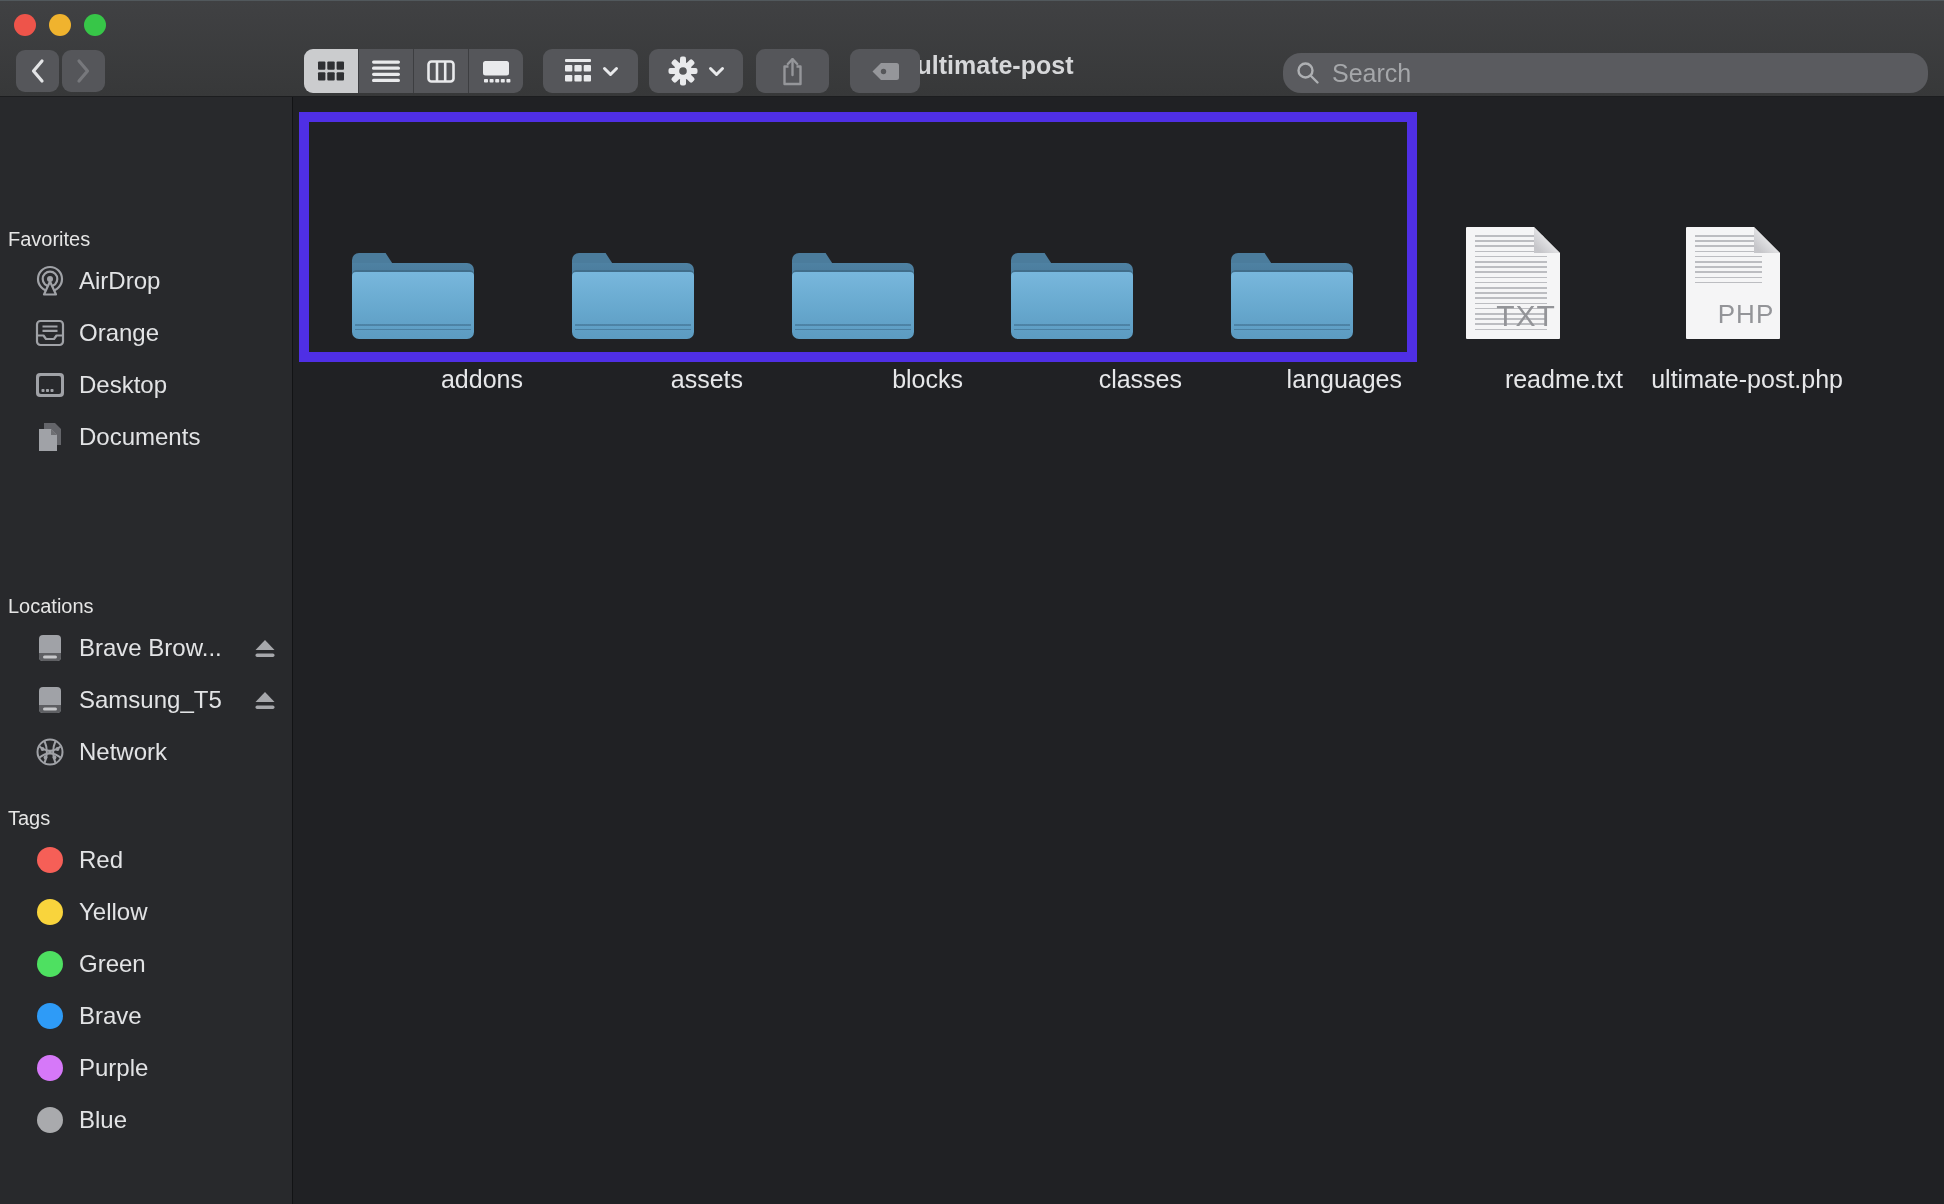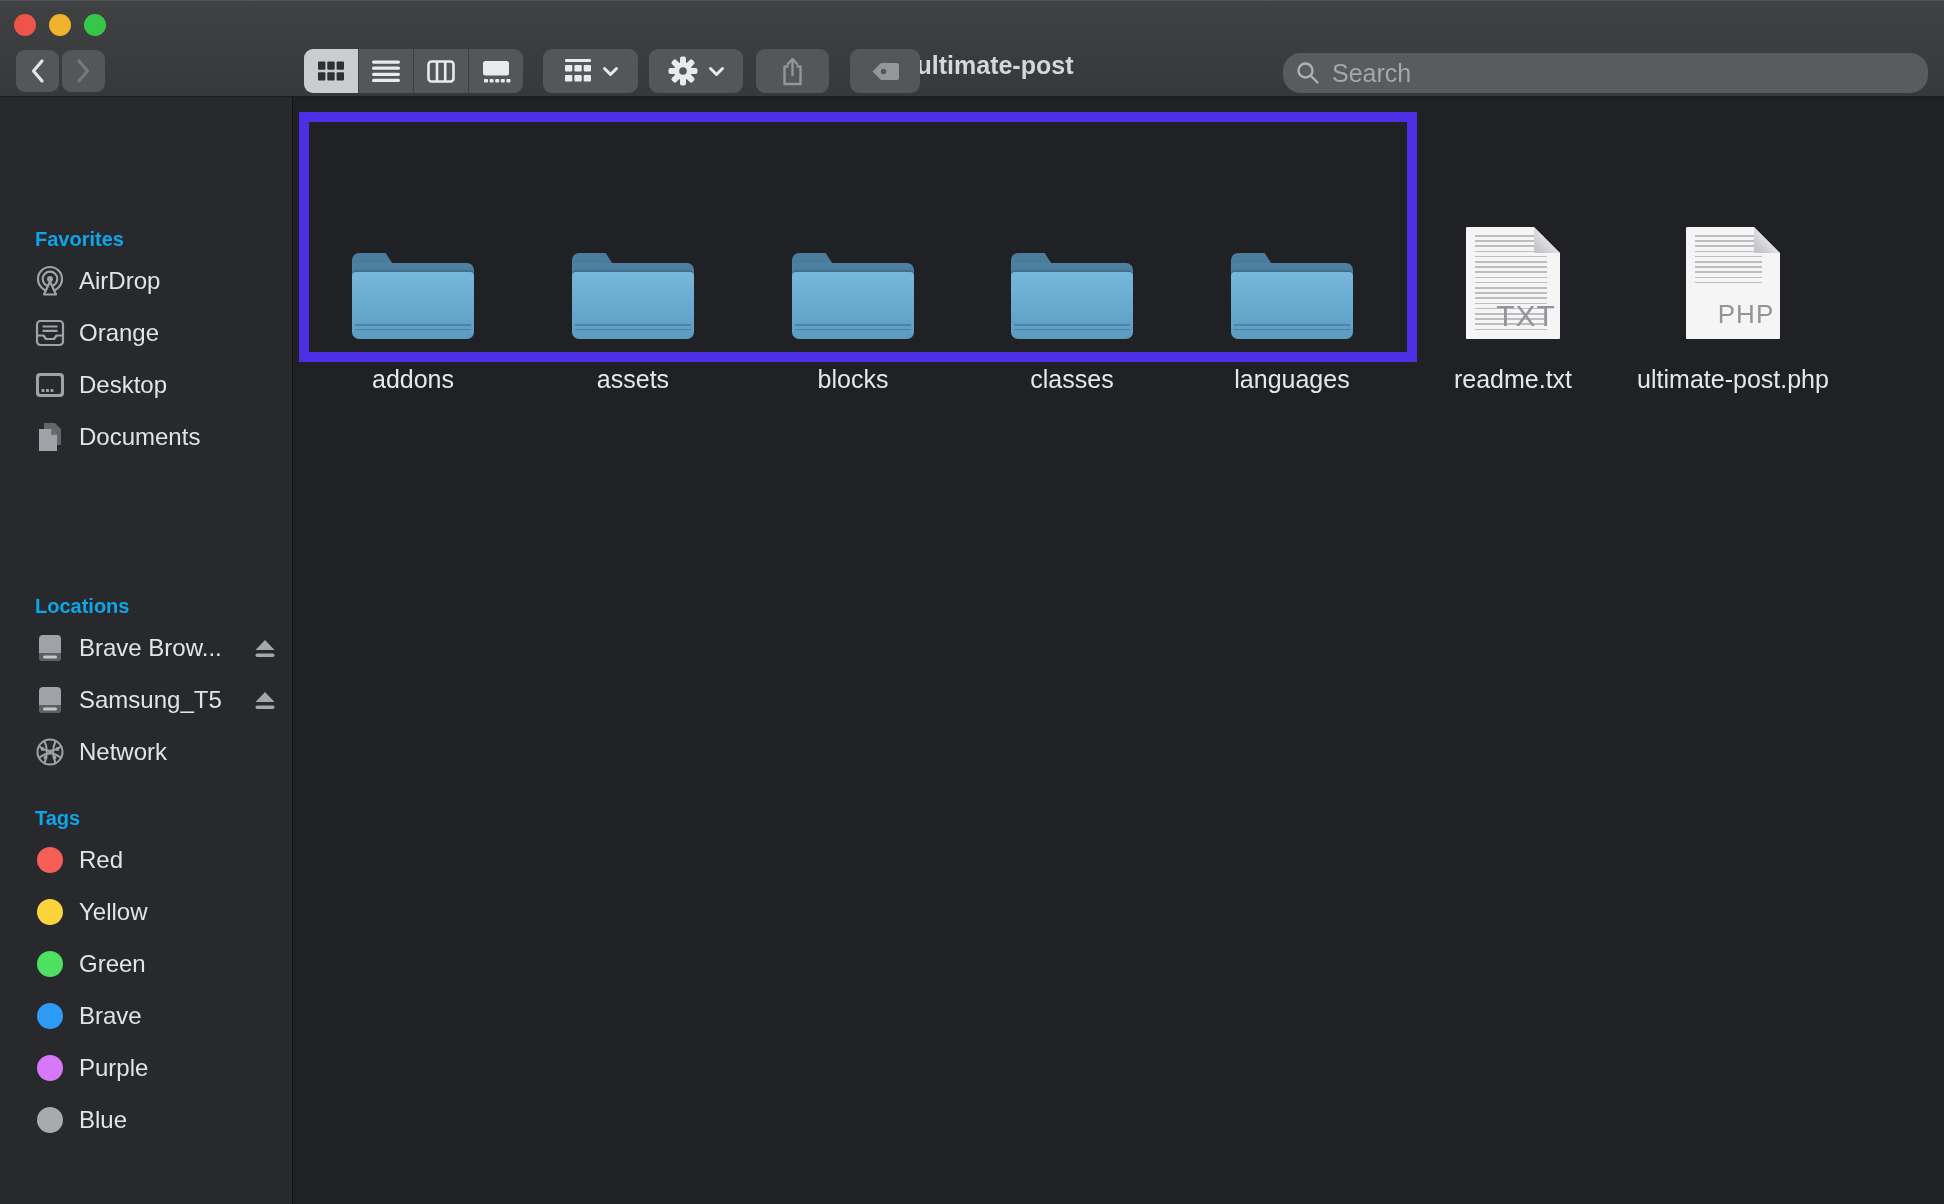--- a/index.html
+++ b/index.html
@@ -37,37 +37,37 @@
           padding:0 12px;box-sizing:border-box;gap:9px;color:#aeb0b3;}
   .search-field input{flex:1;background:transparent;border:none;outline:none;
           font-size:25px;color:#e8e9eb;font-family:inherit;}
   .search-field input::placeholder{color:#a5a7aa;}
 
   
   .sidebar{position:absolute;top:97px;left:0;bottom:0;width:293px;background:#28292c;
           border-right:1px solid #121315;box-sizing:border-box;}
   .side-section{position:absolute;left:0;right:0;}
   .sec-favorites{top:126px;} .sec-locations{top:493px;} .sec-tags{top:705px;}
-  .side-header{height:32px;line-height:32px;padding-left:35px;
-          font-size:20px;font-weight:700;color:#0ea5e9;}
+  .side-header{height:32px;line-height:32px;padding-left:8px;
+          font-size:20px;font-weight:400;color:#e5e5e5;}
   .side-row{height:52px;display:flex;align-items:center;padding-left:34px;gap:13px;
           font-size:24px;color:#e2e3e5;position:relative;}
   .side-icon{width:32px;height:32px;display:flex;align-items:center;justify-content:center;
           color:#a0a2a7;flex:none;}
   .side-label{white-space:nowrap;}
   .eject{position:absolute;right:14px;color:#a6a7ab;display:flex;}
   .tag-dot{width:26px;height:26px;border-radius:50%;flex:none;margin:0 3px;}
 
   
   .content{position:absolute;top:97px;left:294px;right:0;bottom:0;background:#202124;}
   .selection-rect{position:absolute;left:5px;top:15px;width:1118px;height:250px;
           border:10px solid #4f2fe5;box-sizing:border-box;}
   .item{position:absolute;top:146px;width:220px;text-align:center;}
   .icon-slot{height:96px;display:flex;align-items:flex-end;justify-content:center;}
-  .item-label{margin-top:26px;font-size:25px;color:#e6e7e9;white-space:nowrap;}
+  .item-label{margin-top:26px;font-size:25px;color:#e6e7e9;white-space:nowrap;text-align:right;}
   .pos-f1{left:9px;} .pos-f2{left:229px;} .pos-f3{left:449px;} .pos-f4{left:668px;} .pos-f5{left:888px;}
   .pos-file1{left:1109px;} .pos-file2{left:1329px;}
 
   
   .folder-icon{position:relative;width:122px;height:86px;}
   .folder-tab{position:absolute;left:0;top:0;width:48px;height:22px;background:#4b7c9c;
           border-radius:7px 8px 0 0;clip-path:polygon(0 0,70% 0,100% 100%,0 100%);}
   .folder-back{position:absolute;left:0;right:0;top:10px;height:30px;
           background:linear-gradient(#4e81a2,#447394);border-radius:0 7px 0 0;}
   .folder-front{position:absolute;left:0;right:0;top:17px;bottom:0;

